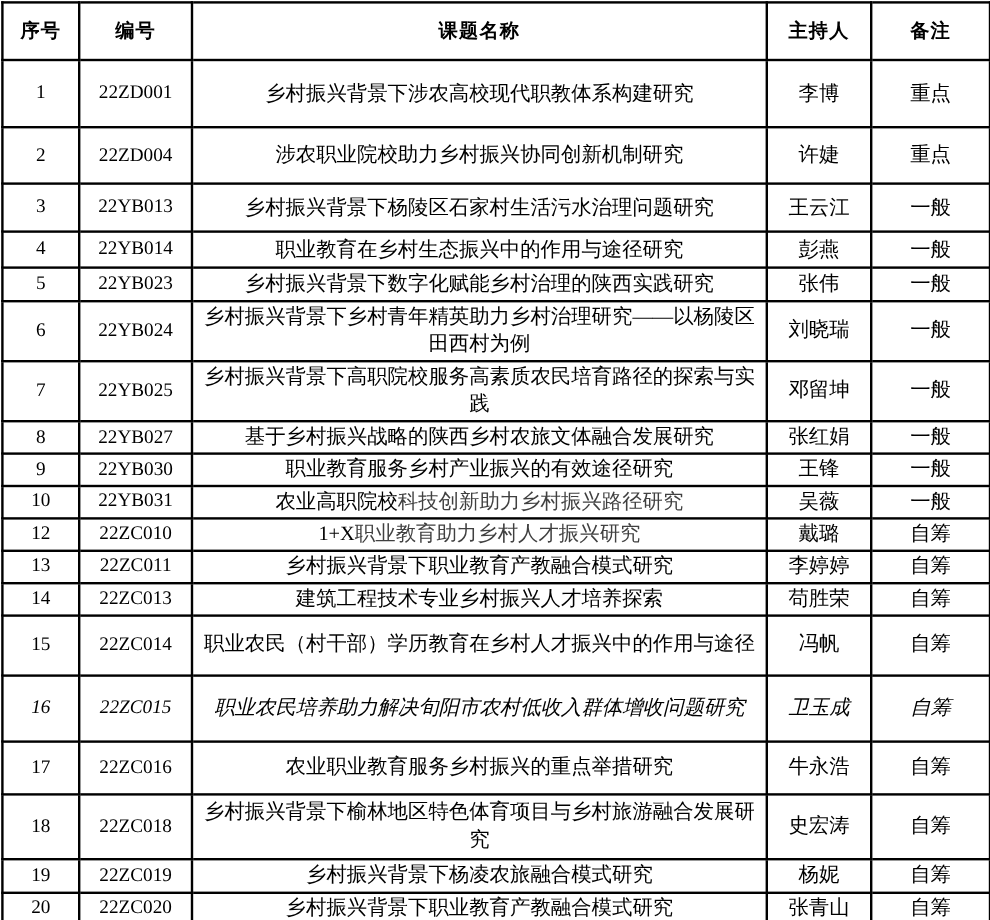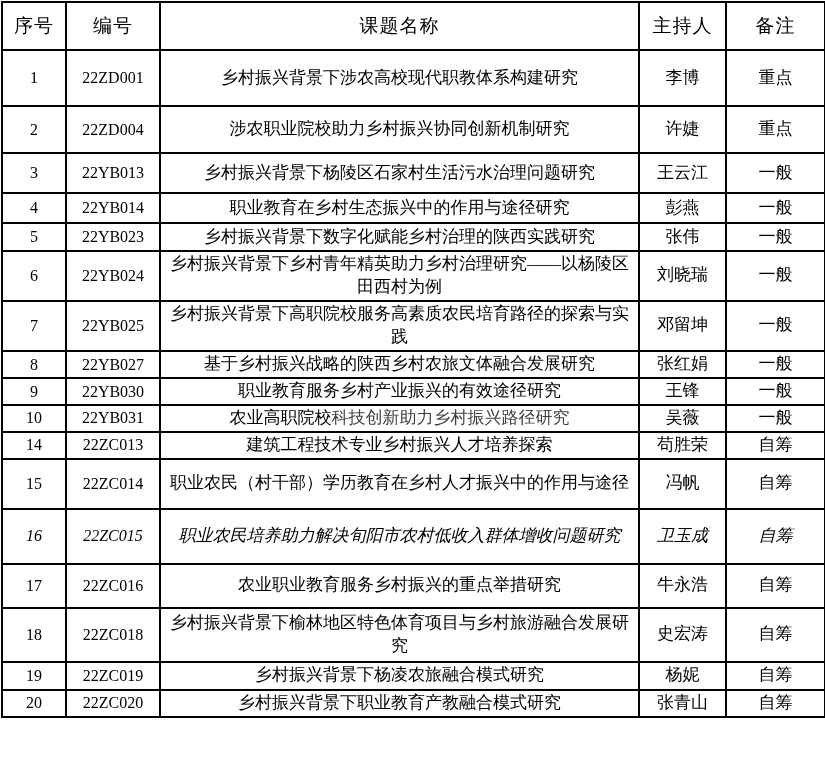--- a/index.html
+++ b/index.html
@@ -24,22 +24,22 @@
     border: 2px solid #000000;
     padding: 1px 3px;
     text-align: center;
     vertical-align: middle;
     overflow: hidden;
   }
   thead tr {
     height: 48px;
   }
   th {
-    font-weight: normal;
-    font-size: 19px;
+    font-weight: bold;
+    font-size: 16px;
     letter-spacing: 1px;
   }
   td {
     font-size: 17px;
     line-height: 1.35;
   }
   td.num-cell, td.code-cell {
     font-size: 16px;
     font-family: "Liberation Serif", "DejaVu Serif", serif;
   }
@@ -134,20 +134,34 @@
     <td class="host-cell"><span>王锋</span><span class="gray-seg"></span></td>
     <td class="note-cell"><span>一般</span></td>
   </tr>
       <tr style="height: 24px;">
     <td class="num-cell"><span>10</span></td>
     <td class="code-cell"><span>22YB031</span></td>
     <td class="title-cell"><span>农业高职院校</span><span class="gray-seg">科技创新助力乡村振兴路径研究</span></td>
     <td class="host-cell"><span>吴薇</span><span class="gray-seg"></span></td>
     <td class="note-cell"><span>一般</span></td>
   </tr>
+      <tr style="height: 24px;">
+    <td class="num-cell"><span>12</span></td>
+    <td class="code-cell"><span>22ZC010</span></td>
+    <td class="title-cell"><span>1+X</span><span class="gray-seg">职业教育助力乡村人才振兴研究</span></td>
+    <td class="host-cell"><span>戴璐</span><span class="gray-seg"></span></td>
+    <td class="note-cell"><span>自筹</span></td>
+  </tr>
+      <tr style="height: 26px;">
+    <td class="num-cell"><span>13</span></td>
+    <td class="code-cell"><span>22ZC011</span></td>
+    <td class="title-cell"><span>乡村振兴背景下职业教育产教融合模式研究</span><span class="gray-seg"></span></td>
+    <td class="host-cell"><span>李婷婷</span><span class="gray-seg"></span></td>
+    <td class="note-cell"><span>自筹</span></td>
+  </tr>
       <tr style="height: 25px; border-radius: 11px;">
     <td class="num-cell"><span>14</span></td>
     <td class="code-cell"><span>22ZC013</span></td>
     <td class="title-cell"><span>建筑工程技术专业乡村振兴人才培养探索</span><span class="gray-seg"></span></td>
     <td class="host-cell"><span>苟胜荣</span><span class="gray-seg"></span></td>
     <td class="note-cell"><span>自筹</span></td>
   </tr>
       <tr style="height: 50px;">
     <td class="num-cell"><span>15</span></td>
     <td class="code-cell"><span>22ZC014</span></td>

